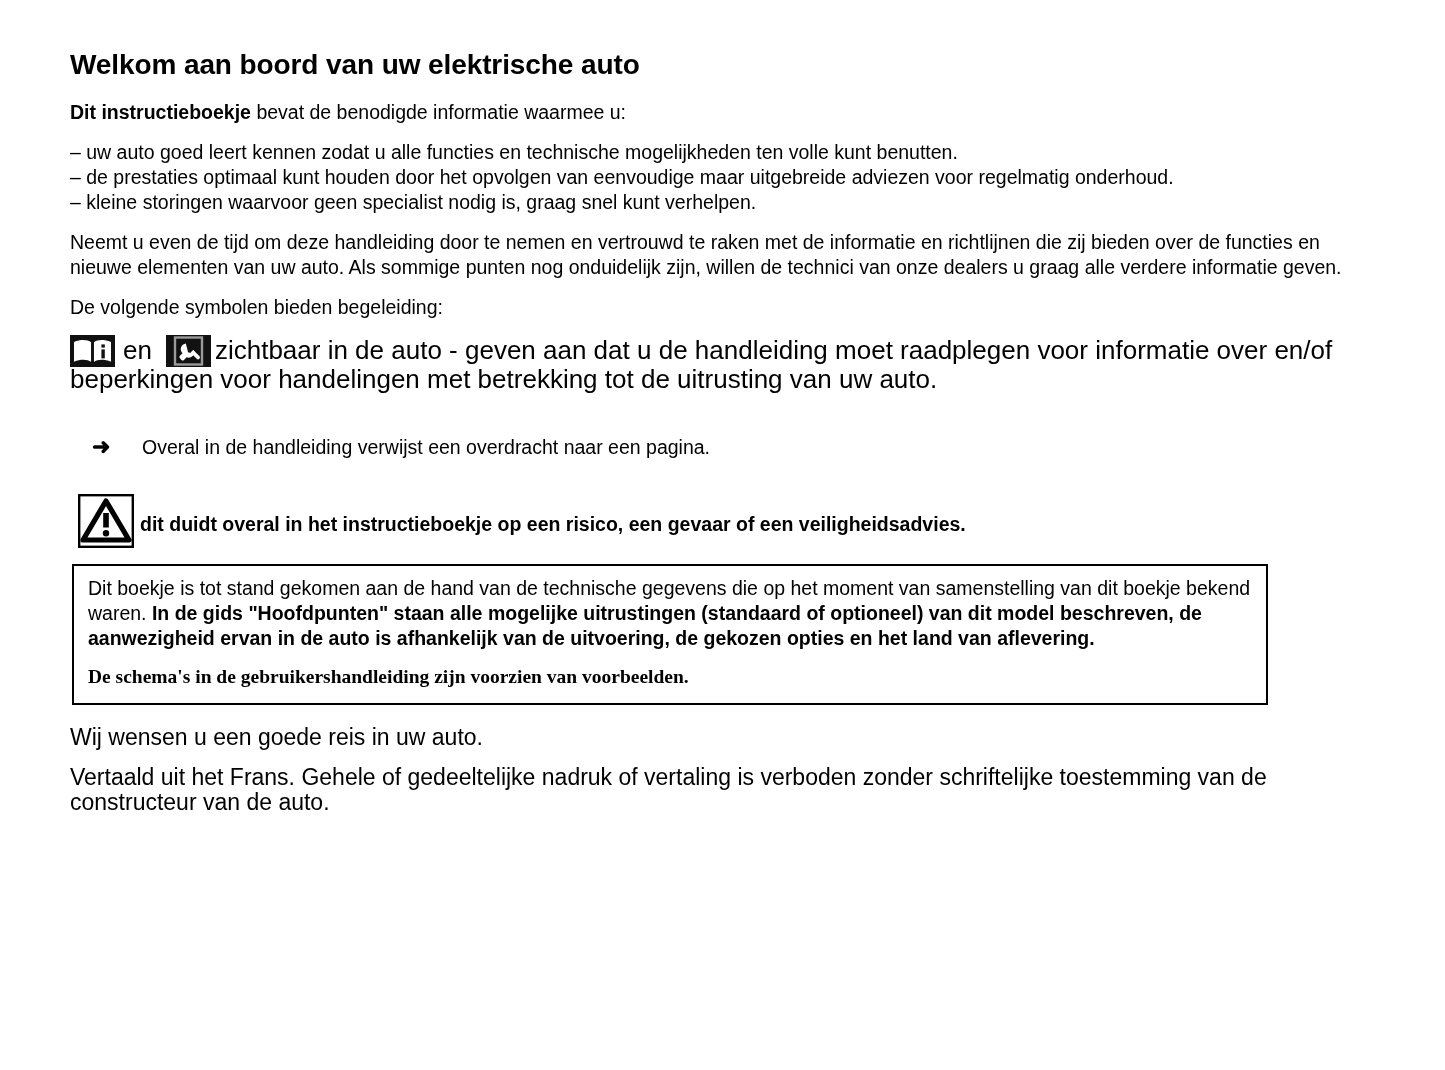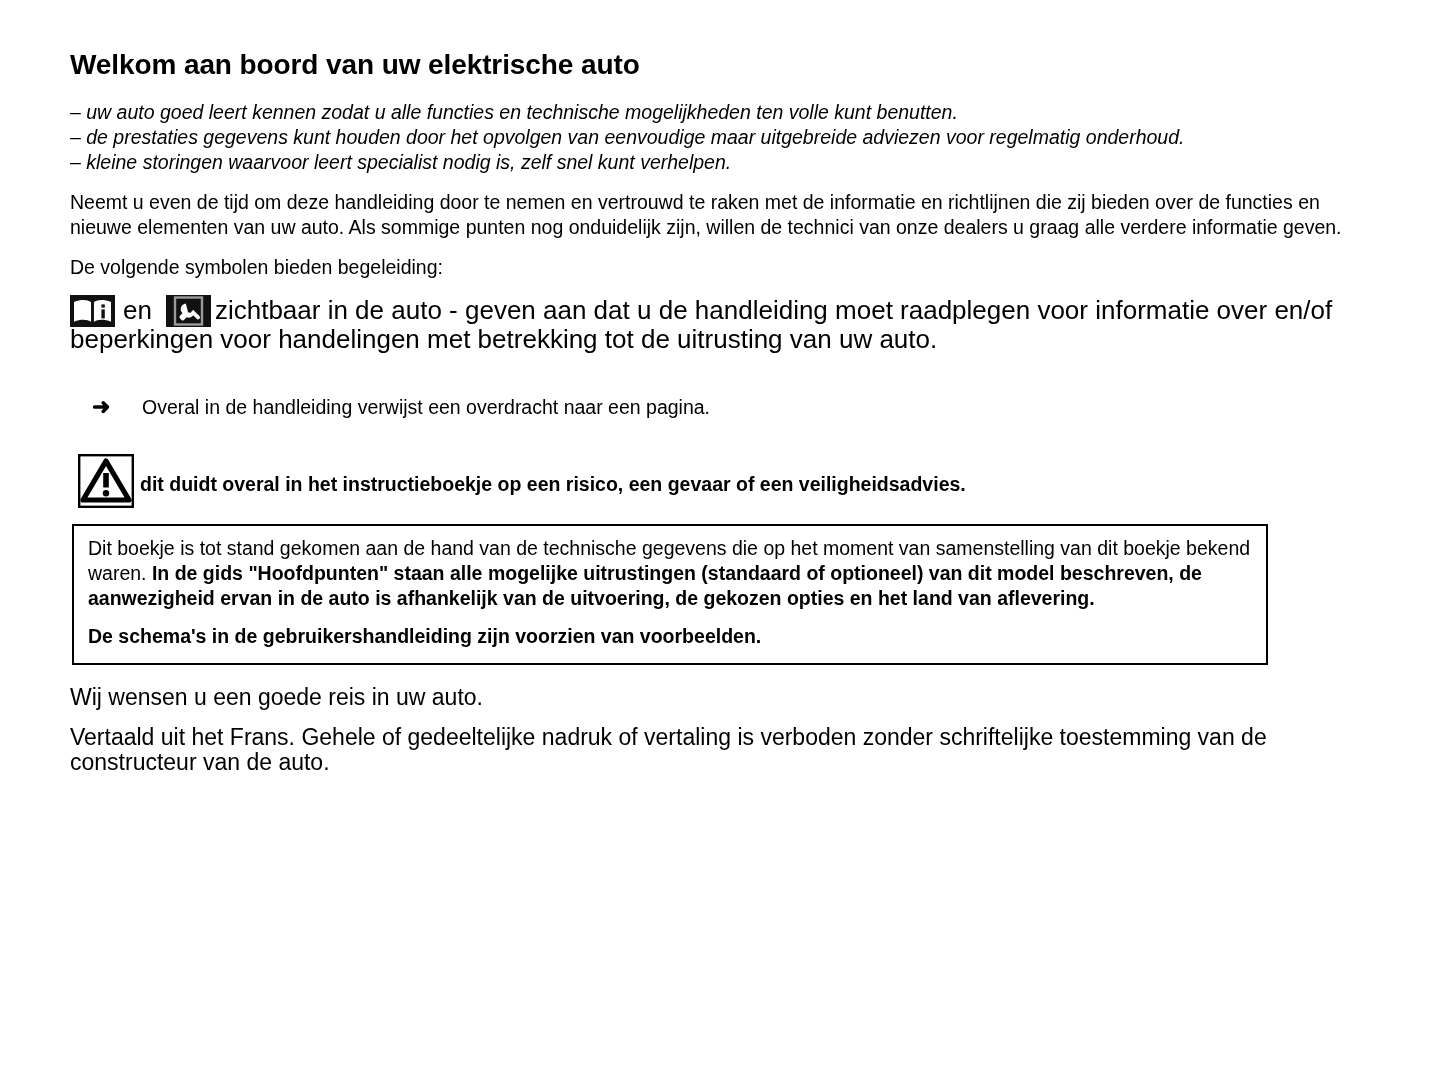--- a/index.html
+++ b/index.html
@@ -39,21 +39,20 @@
     font-size: 19.5px;
     line-height: 25px;
     margin: 0 0 15px 0;
     text-align: left;
   }
   .b { font-weight: bold; }
   .dash-list {
     font-size: 19.5px;
     line-height: 25px;
     margin: 0 0 15px 0;
-    font-style: italic;
   }
   .dash-list .li {
     margin: 0;
   }
 
   
   .symbol-para {
     font-size: 26px;
     line-height: 25px;
     margin: 14px 0 0 0;
@@ -109,45 +108,46 @@
     border: 2px solid #000000;
     padding: 10px 14px 14px 14px;
     width: 1196px;
     box-sizing: border-box;
   }
   .notice-box p {
     font-size: 19.5px;
     line-height: 25px;
     margin: 0 0 13px 0;
   }
-  .notice-box p:last-child { margin-bottom: 0; }
+  .notice-box p:last-child { margin-bottom: 0; font-family: Liberation Serif, serif; }
 
   
   .closing {
     margin-top: 20px;
   }
   .closing p {
     font-size: 23px;
     line-height: 25px;
     margin: 0 0 15px 0;
   }
 </style>
 </head>
 <body>
 
 <div class="page">
   <div class="content">
 
     <h1 class="title">Welkom aan boord van uw elektrische auto</h1>
 
+    <p class="body"><span class="b">Dit instructieboekje</span><span> bevat de benodigde informatie waarmee u:</span></p>
 
     <div class="dash-list">
       <div class="li">– uw auto goed leert kennen zodat u alle functies en technische mogelijkheden ten volle kunt benutten.</div>
-      <div class="li">– de prestaties gegevens kunt houden door het opvolgen van eenvoudige maar uitgebreide adviezen voor regelmatig onderhoud.</div>
-      <div class="li">– kleine storingen waarvoor leert specialist nodig is, zelf snel kunt verhelpen.</div>
+      <div class="li">– de prestaties optimaal kunt houden door het opvolgen van eenvoudige maar uitgebreide adviezen voor regelmatig onderhoud.</div>
+      <div class="li">– kleine storingen waarvoor geen specialist nodig is, graag snel kunt verhelpen.</div>
     </div>
 
     <p class="body">Neemt u even de tijd om deze handleiding door te nemen en vertrouwd te raken met de informatie en richtlijnen die zij bieden over de functies en nieuwe elementen van uw auto. Als sommige punten nog onduidelijk zijn, willen de technici van onze dealers u graag alle verdere informatie geven.</p>
 
     <p class="body">De volgende symbolen bieden begeleiding:</p>
 
     <p class="symbol-para"><span class="icon-book"><svg width="45" height="32" viewBox="0 0 45 32" xmlns="http://www.w3.org/2000/svg">
             <rect x="0" y="0" width="45" height="32" fill="#111111"></rect>
             <path d="M4 7 C11 4.2 17.5 4.6 21.2 7.2 L21.2 27 C17.5 24.4 11 24 4 26.8 Z" fill="#ffffff"></path>
             <path d="M41 7 C34 4.2 27.5 4.6 23.8 7.2 L23.8 27 C27.5 24.4 34 24 41 26.8 Z" fill="#ffffff"></path>

